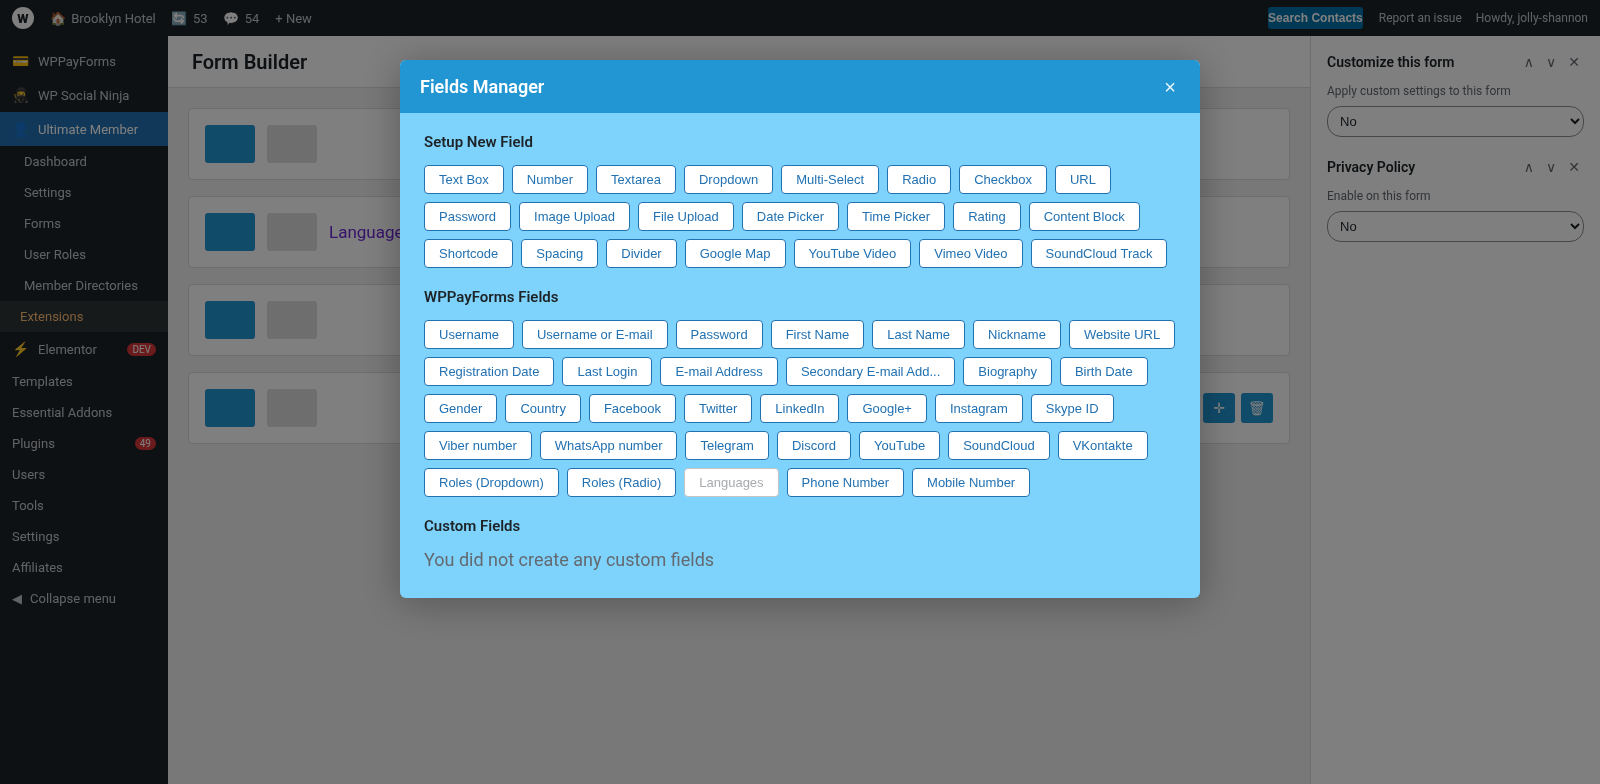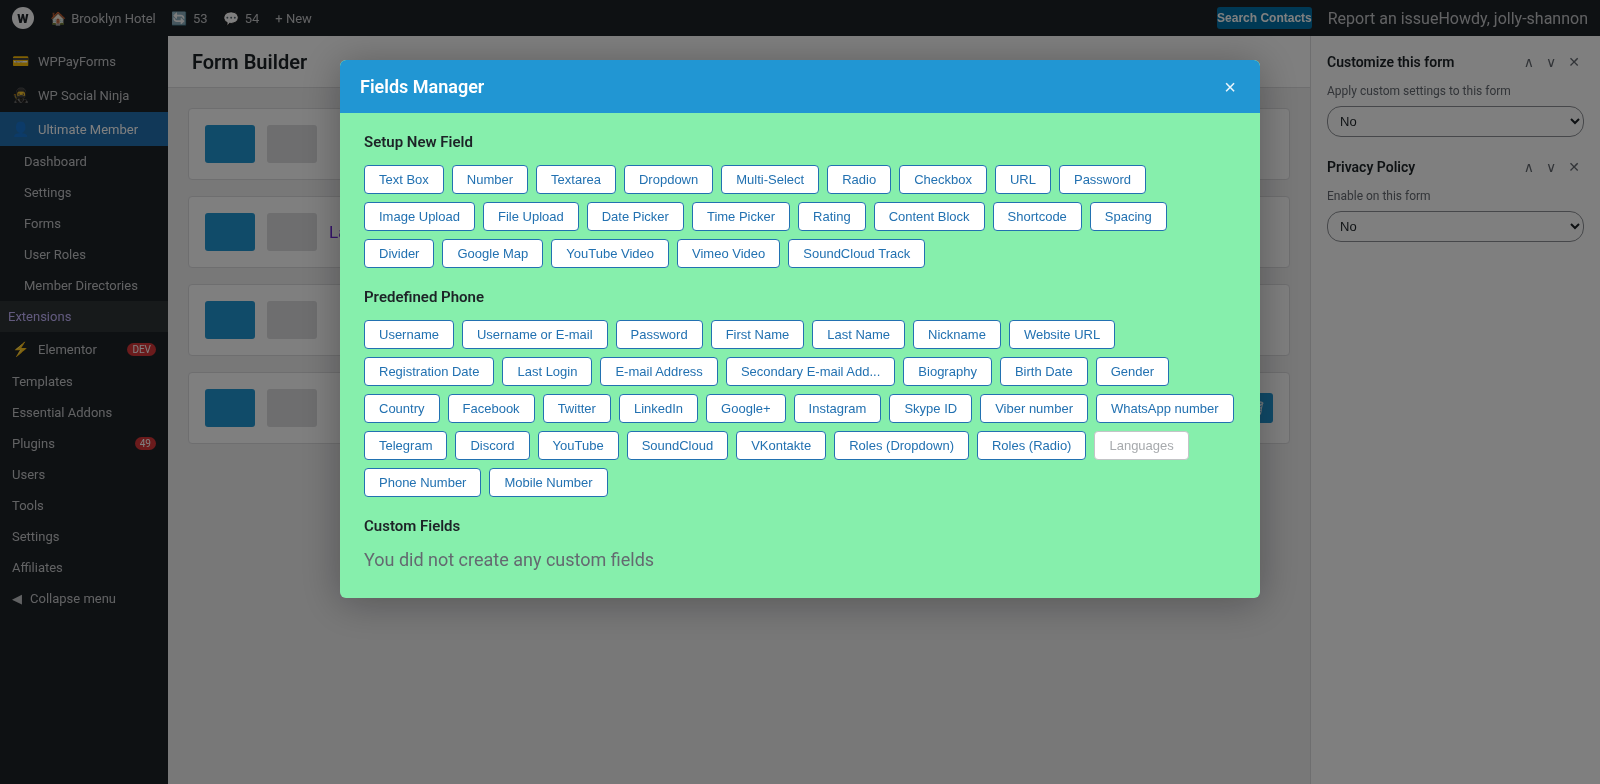--- a/index.html
+++ b/index.html
@@ -23,21 +23,21 @@
     .search-contacts-btn {
       background: #0073aa;
       color: #fff;
       border: none;
       padding: 4px 0;
       border-radius: 3px;
       cursor: pointer;
       font-size: 12px;
       font-weight: 600;
     }
-    .admin-bar-right { display: flex; align-items: center; color: #c3c4c7; font-size: 16px; }
+    .admin-bar-right { display: flex; align-items: center; gap: 14px; color: #c3c4c7; font-size: 12px; }
 
     
     .layout { display: flex; flex: 1; overflow: hidden; }
 
     
     .sidebar {
       width: 168px;
       background: #1d2327;
       flex-shrink: 0;
       overflow-y: auto;
@@ -102,23 +102,23 @@
       background: rgba(0,0,0,0.5);
       display: flex;
       align-items: flex-start;
       justify-content: center;
       z-index: 1000;
       padding-top: 60px;
     }
 
     
     .modal {
-      background: #86efac;
+      background: #7dd3fc;
       border-radius: 6px;
-      width: 920px;
+      width: 800px;
       max-width: 95vw;
       max-height: 80vh;
       overflow-y: auto;
       box-shadow: 0 4px 40px rgba(0,0,0,0.3);
     }
     .modal-header {
       background: #2196d3;
       color: #fff;
       padding: 16px 20px;
       display: flex;
@@ -238,21 +238,21 @@
     </div>
     <div class="sidebar-item" style="padding-left:24px">
       <span>Forms</span>
     </div>
     <div class="sidebar-item" style="padding-left:24px">
       <span>User Roles</span>
     </div>
     <div class="sidebar-item" style="padding-left:24px">
       <span>Member Directories</span>
     </div>
-    <div class="sidebar-item" style="padding-left:8px; color:#c4b5fd; background:rgba(255,255,255,0.08)">
+    <div class="sidebar-item" style="padding-left:20px; color:#fdba74; background:rgba(255,255,255,0.08)">
       <span>Extensions</span>
     </div>
     <div class="sidebar-item">
       <span class="icon">⚡</span>
       <span>Elementor</span>
       <span class="sidebar-badge">DEV</span>
     </div>
     <div class="sidebar-item">
       <span>Templates</span>
     </div>
@@ -371,21 +371,21 @@
           <button class="field-btn">Content Block</button>
           <button class="field-btn">Shortcode</button>
           <button class="field-btn">Spacing</button>
           <button class="field-btn">Divider</button>
           <button class="field-btn">Google Map</button>
           <button class="field-btn">YouTube Video</button>
           <button class="field-btn">Vimeo Video</button>
           <button class="field-btn">SoundCloud Track</button>
         </div>
 
-      <div class="section-title">Predefined Phone</div>
+      <div class="section-title">WPPayForms Fields</div>
       <div class="field-buttons" id="predefined-fields">
           <button class="field-btn">Username</button>
           <button class="field-btn">Username or E-mail</button>
           <button class="field-btn">Password</button>
           <button class="field-btn">First Name</button>
           <button class="field-btn">Last Name</button>
           <button class="field-btn">Nickname</button>
           <button class="field-btn">Website URL</button>
           <button class="field-btn">Registration Date</button>
           <button class="field-btn">Last Login</button>

